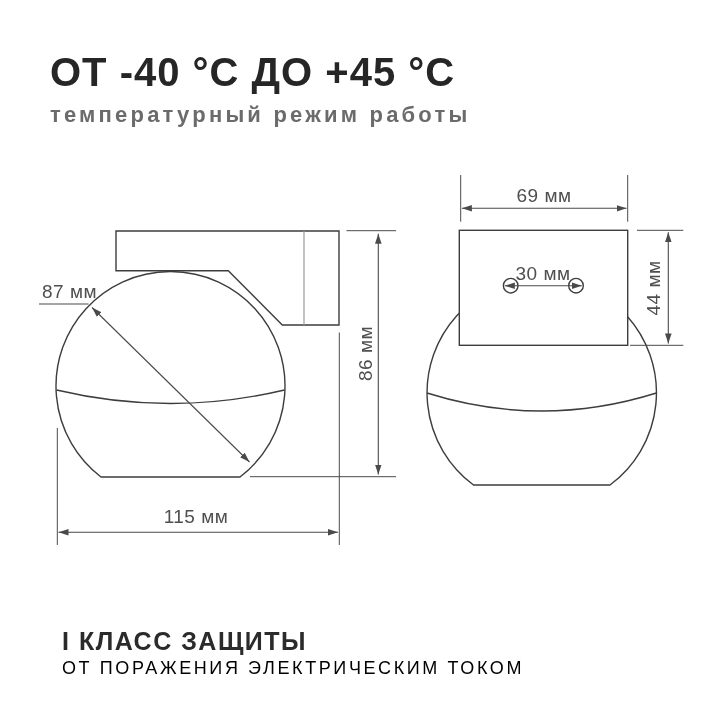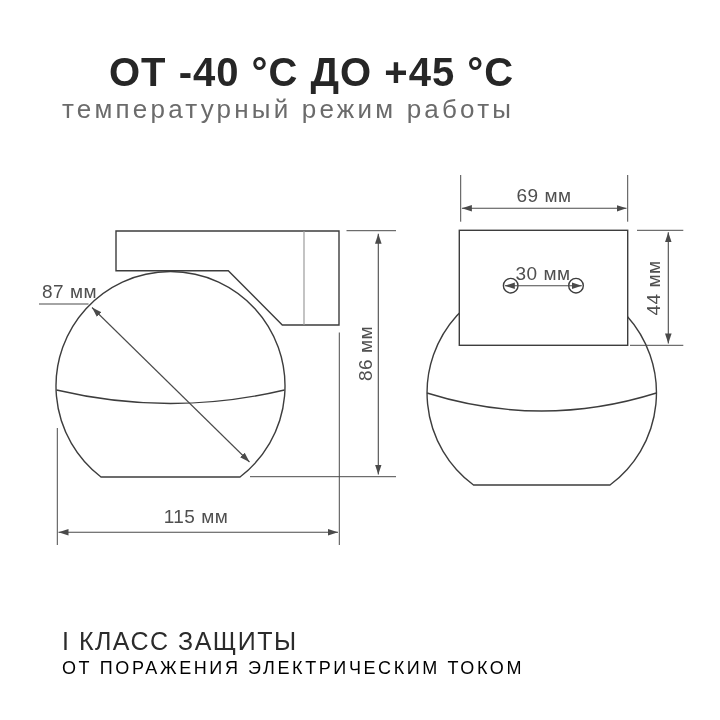--- a/index.html
+++ b/index.html
@@ -1,31 +1,32 @@
 <!DOCTYPE html>
 <html><head>
 <meta charset="utf-8">
 <style>
   html,body{margin:0;padding:0;background:#fff;}
   .page{
     position:relative;width:720px;height:720px;background:#ffffff;
     font-family:"Liberation Sans",sans-serif;overflow:hidden;
   }
-  .hdr{position:absolute;left:62px;top:52px;text-align:right;}
+  .hdr{position:absolute;left:50px;top:52px;}
   .hdr-title{
     font-size:40px;line-height:40px;font-weight:700;color:#262626;letter-spacing:1px;
     white-space:nowrap;
   }
   .hdr-sub{
-    margin-top:4px;font-size:26px;line-height:26px;color:#6b6b6b;letter-spacing:3.2px;
+    margin-top:10px;font-size:22px;line-height:26px;color:#6b6b6b;letter-spacing:3.2px;
     white-space:nowrap;
+    font-weight:bold;
   }
   .ftr{position:absolute;left:62px;top:628px;}
   .ftr-title{
-    font-size:25px;line-height:26px;font-weight:400;color:#2b2b2b;letter-spacing:1.5px;
+    font-size:25px;line-height:26px;font-weight:700;color:#2b2b2b;letter-spacing:1.5px;
     white-space:nowrap;
   }
   .ftr-sub{
     margin-top:4px;font-size:18px;line-height:20px;color:#000000;letter-spacing:2.6px;
     white-space:nowrap;
   }
   svg.draw{position:absolute;left:0;top:0;}
   .obj{fill:none;stroke:#3d3d3d;stroke-width:1.4;}
   .obj-fill{fill:#ffffff;stroke:#3d3d3d;stroke-width:1.4;}
   .joint{fill:none;stroke:#9c9c9c;stroke-width:1.2;}

